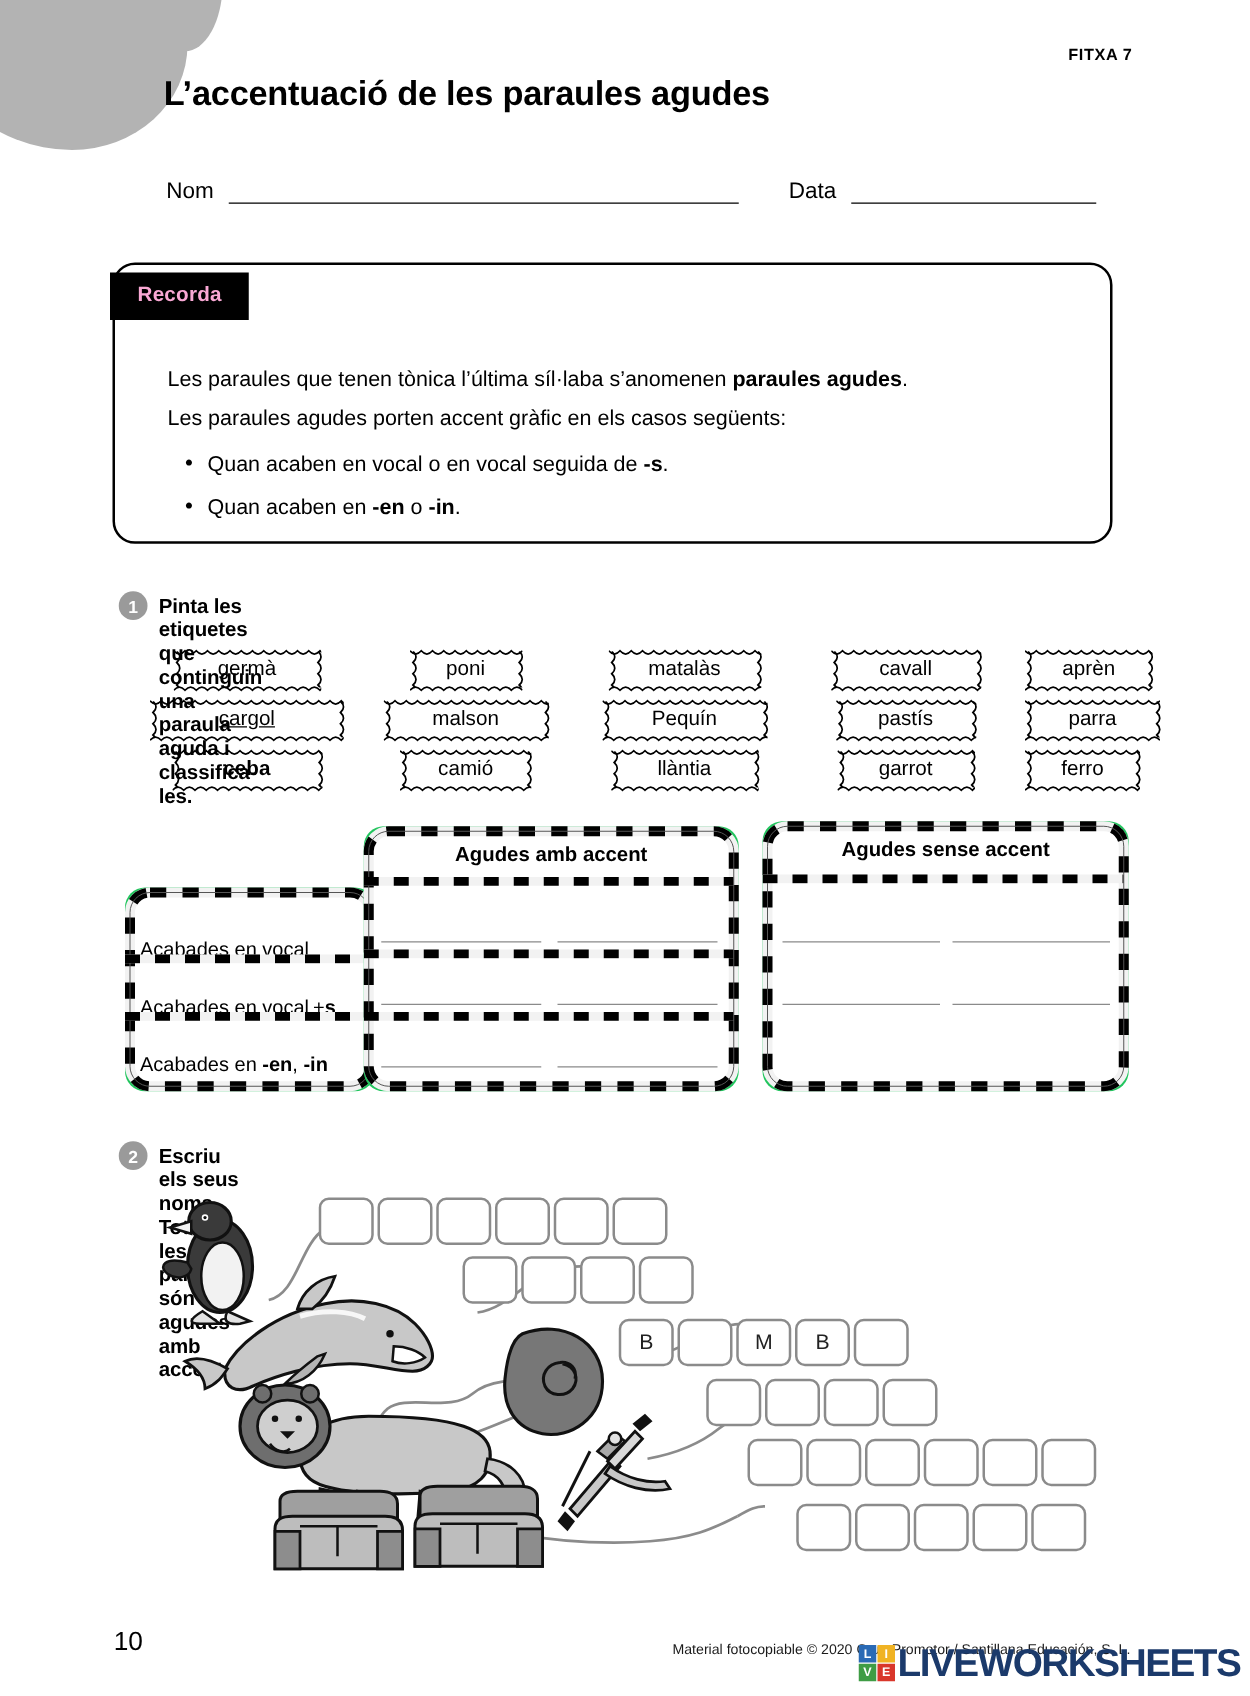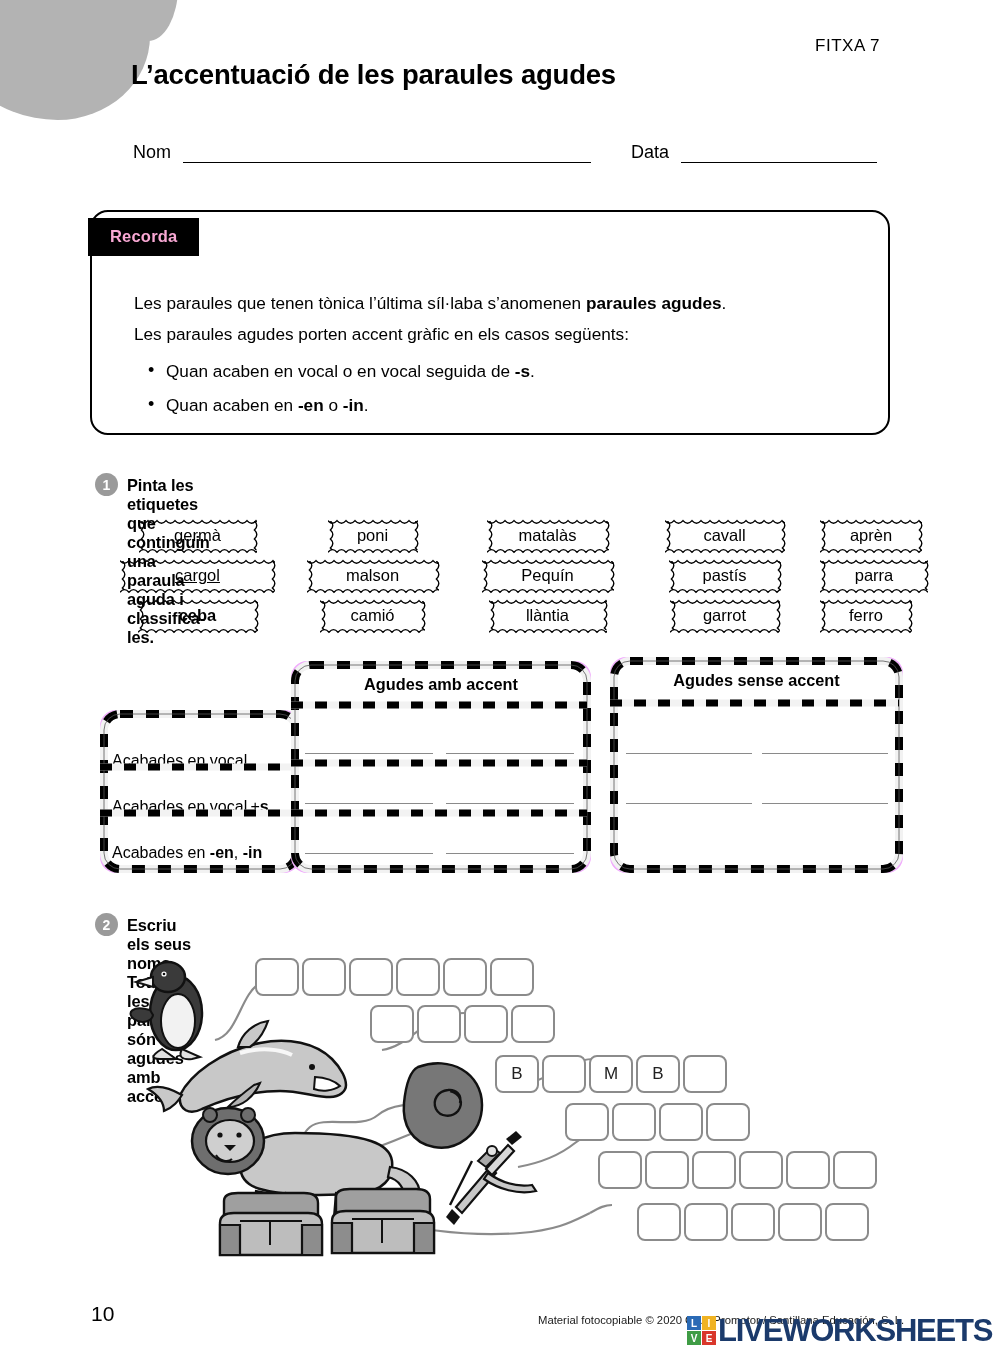--- a/index.html
+++ b/index.html
@@ -20,22 +20,22 @@
     background:#b3b3b3;
     border-radius: 0 0 55% 70% / 0 0 60% 80%;
     z-index:0;
   }
   .blob:after{
     content:""; position:absolute; right:-28px; top:4px;
     width:60px; height:92px; background:#b3b3b3;
     border-radius:0 55% 60% 0 / 0 50% 70% 0;
   }
   .fitxa {
-    position:absolute; right:120px; top:36px;
-    font-size:17px; letter-spacing:.5px; font-weight:400;
+    position:absolute; right:94px; top:36px;
+    font-size:13px; letter-spacing:.5px; font-weight:700;
     z-index:3;
   }
   .page-title {
     position:absolute; left:131px; top:59px;
     font-size:27.5px; font-weight:700; letter-spacing:-.2px;
     z-index:3;
   }
   .idline { position:absolute; z-index:3; font-size:18px;text-align:center; }
   .nom-lbl { left:133px; top:142px; }
   .nom-rule {
@@ -98,21 +98,21 @@
     position:absolute; top:1px; bottom:1px; width:5px;
   }
   .word-label .side-l{ left:0; } .word-label .side-r{ right:0; }
   .wl-txt { position:relative; z-index:2; }
 
   
   .cls-area { position:absolute; left:95px; top:655px; width:810px; height:230px; z-index:3;}
 
   .dashed-box{
     position:absolute;
-    background:#f0abfc;
+    background:#22c55e;
     border-radius:16px;
   }
   .tbl-left  { left:5px;  top:55px;  width:200px; height:163px; }
   .tbl-mid   { left:196px; top:6px;  width:300px; height:212px; }
   .tbl-right { left:515px; top:2px;  width:293px; height:216px; }
 
   .tbl-head {
     position:absolute; left:0; right:0; top:14px; text-align:center;
     font-size:16.3px; font-weight:700;
   }

